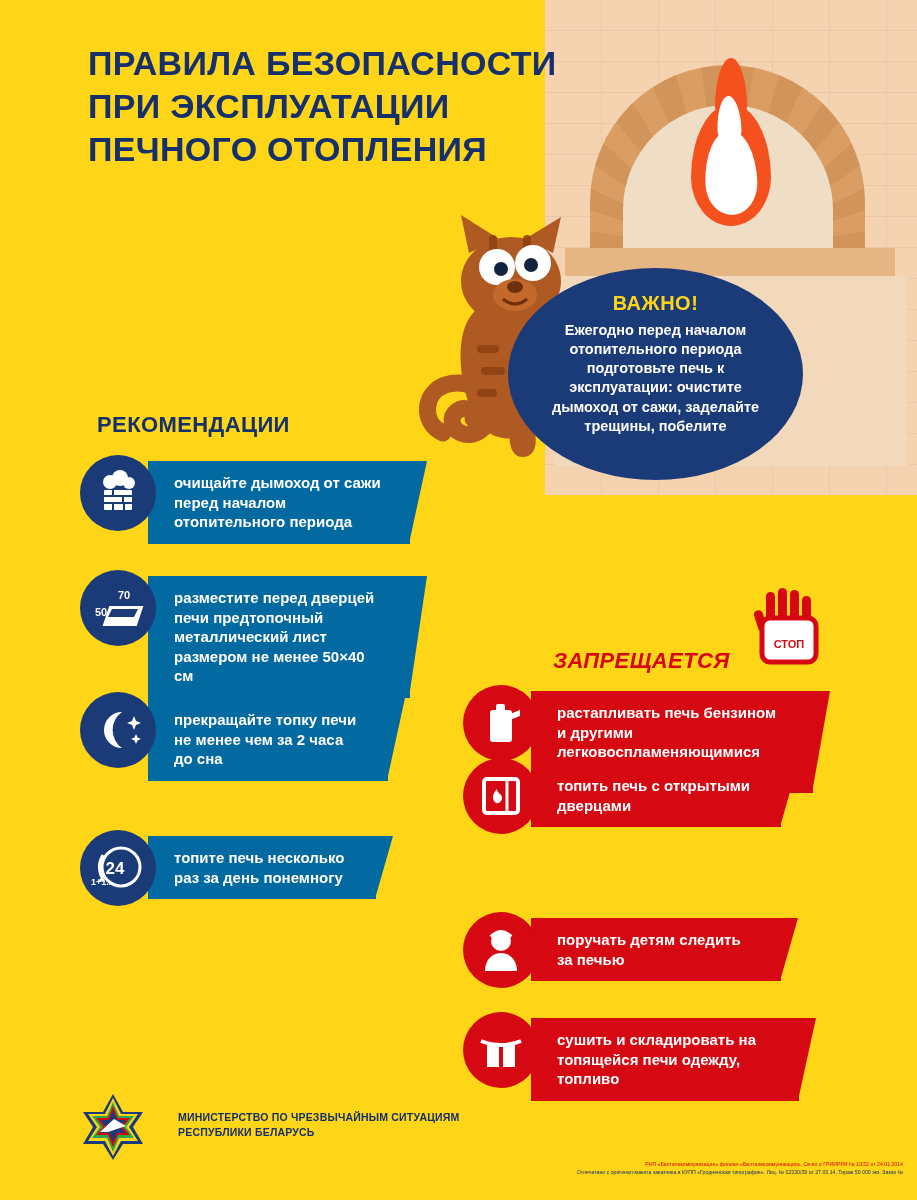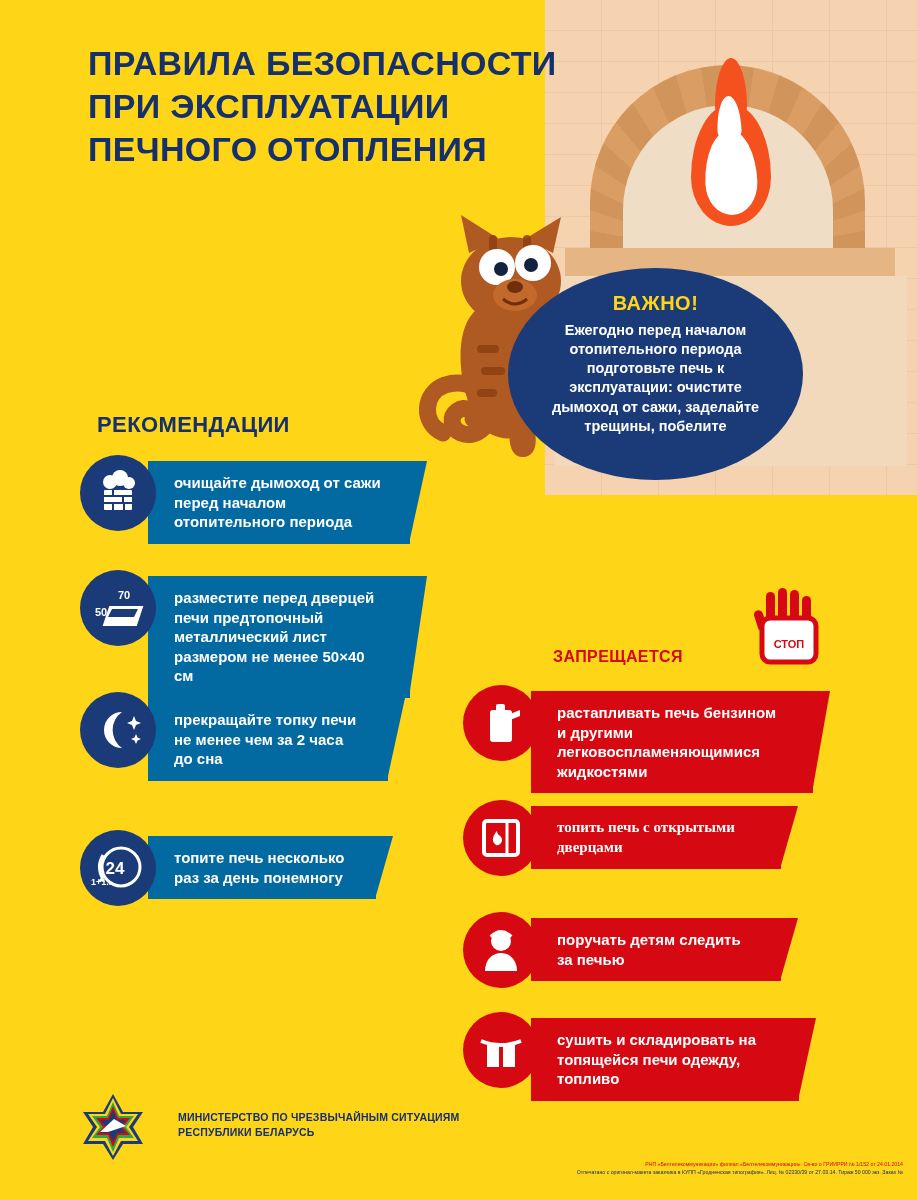--- a/index.html
+++ b/index.html
@@ -104,21 +104,21 @@
   }
   .bubble-text { font-size: 14.5px; font-weight: bold; line-height: 1.32; }
 
   
   .h-rec {
     position: absolute; left: 97px; top: 412px;
     color: #16306b; font-size: 22px; font-weight: bold; letter-spacing: .4px;
   }
   .h-ban {
     position: absolute; left: 553px; top: 648px;
-    color: #d60812; font-size: 16px; font-weight: bold; letter-spacing: .4px;
+    color: #d60812; font-size: 22px; font-weight: bold; letter-spacing: .4px; font-style: italic;
   }
 
   
   .row { position: absolute; display: flex; align-items: flex-start; }
   .badge {
     width: 76px; height: 76px; border-radius: 50%;
     display: flex; align-items: center; justify-content: center;
     flex: 0 0 auto; position: relative; z-index: 3;
   }
   .badge.blue { background: #1b3a78; }
@@ -300,21 +300,21 @@
     <div class="badge red">
       <svg width="48" height="50" viewBox="0 0 48 50">
         <rect x="13" y="12" width="22" height="32" rx="3" fill="#ffffff"></rect>
         <rect x="19" y="6" width="9" height="8" rx="2" fill="#ffffff"></rect>
         <path d="M33 16 L43 12 L43 18 L33 22 Z" fill="#ffffff"></path>
       </svg>
     </div>
     <div class="ribbon red" style="width:282px;">растапливать печь бензином и другими легковоспламеняющимися жидкостями</div>
   </div>
 
-  <div class="row" style="left:463px; top:800px; width:380px;font-family:Liberation Serif, serif;">
+  <div class="row" style="left:463px; top:758px; width:380px;">
     <div class="badge red">
       <svg width="50" height="50" viewBox="0 0 50 50">
         <rect x="8" y="8" width="34" height="34" rx="3" fill="none" stroke="#ffffff" stroke-width="4"></rect>
         <line x1="31" y1="8" x2="31" y2="42" stroke="#ffffff" stroke-width="3"></line>
         <path d="M20 32 c-6 -4 -2 -11 1 -14 0 5 5 4 5 9 0 3 -3 6 -6 5 z" fill="#ffffff"></path>
       </svg>
     </div>
     <div class="ribbon red" style="width:250px;">топить печь с открытыми дверцами</div>
   </div>
 

